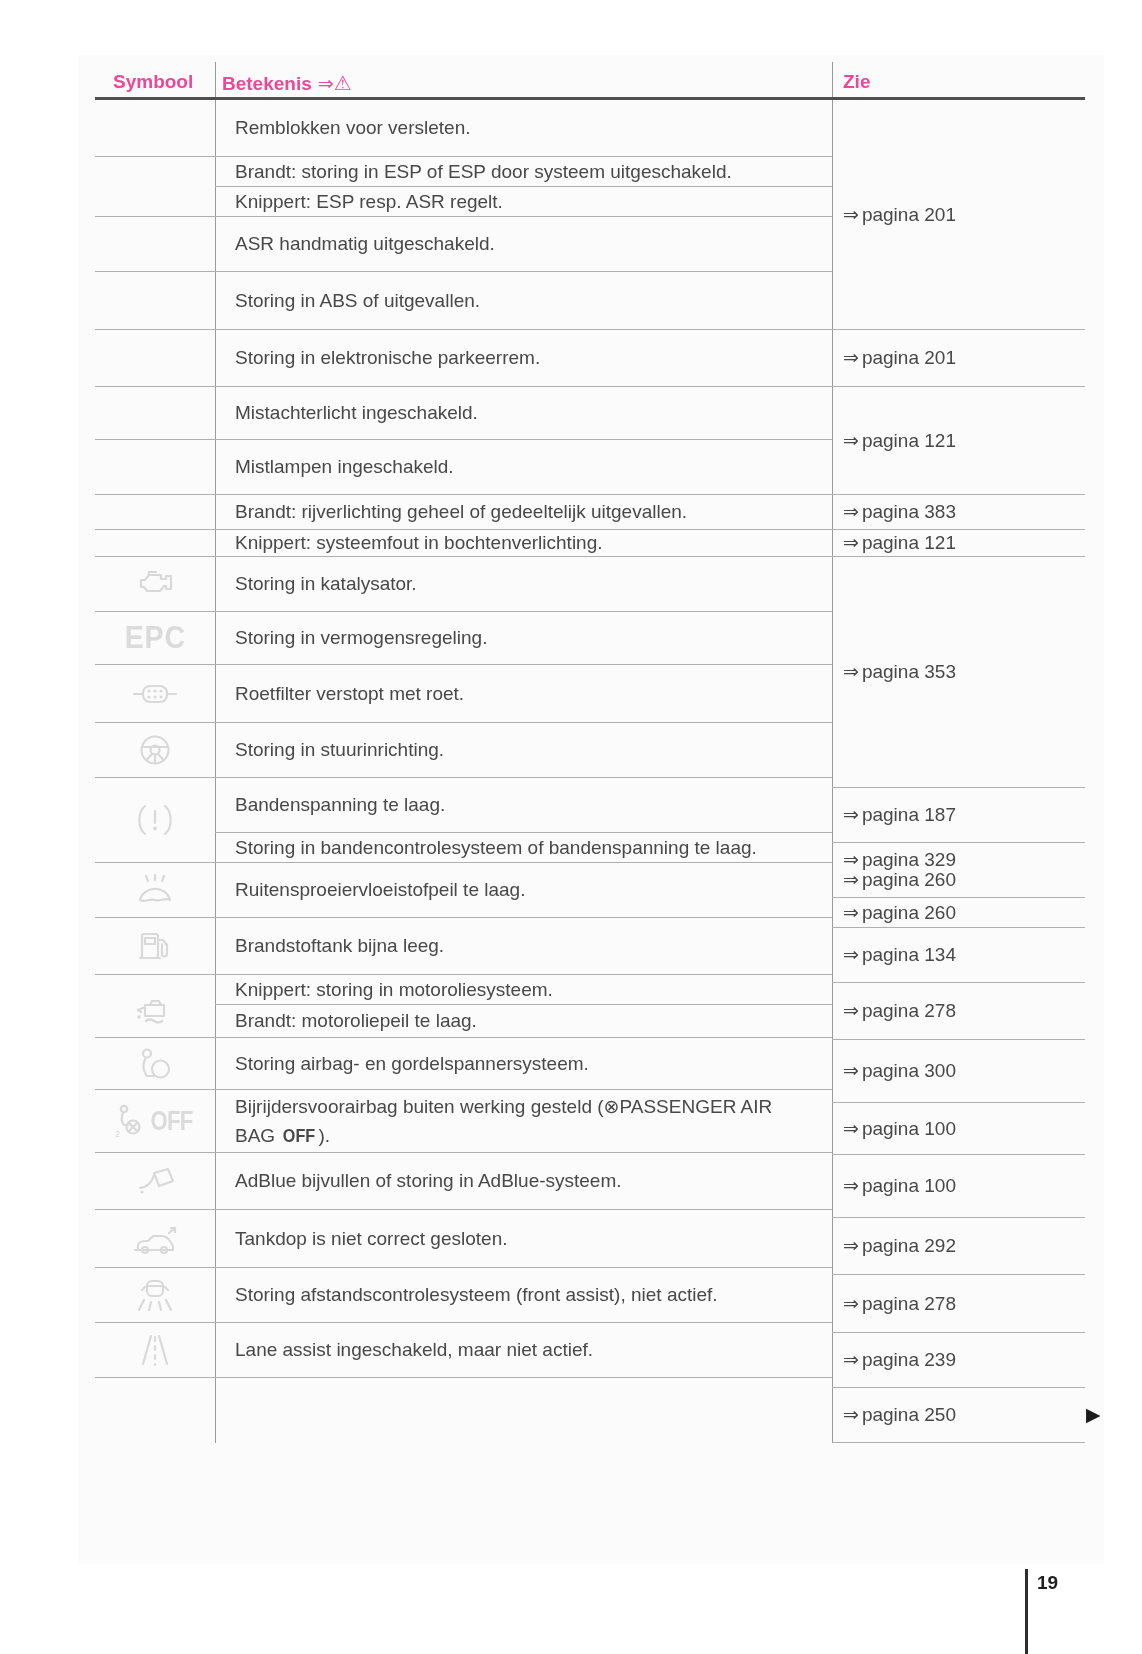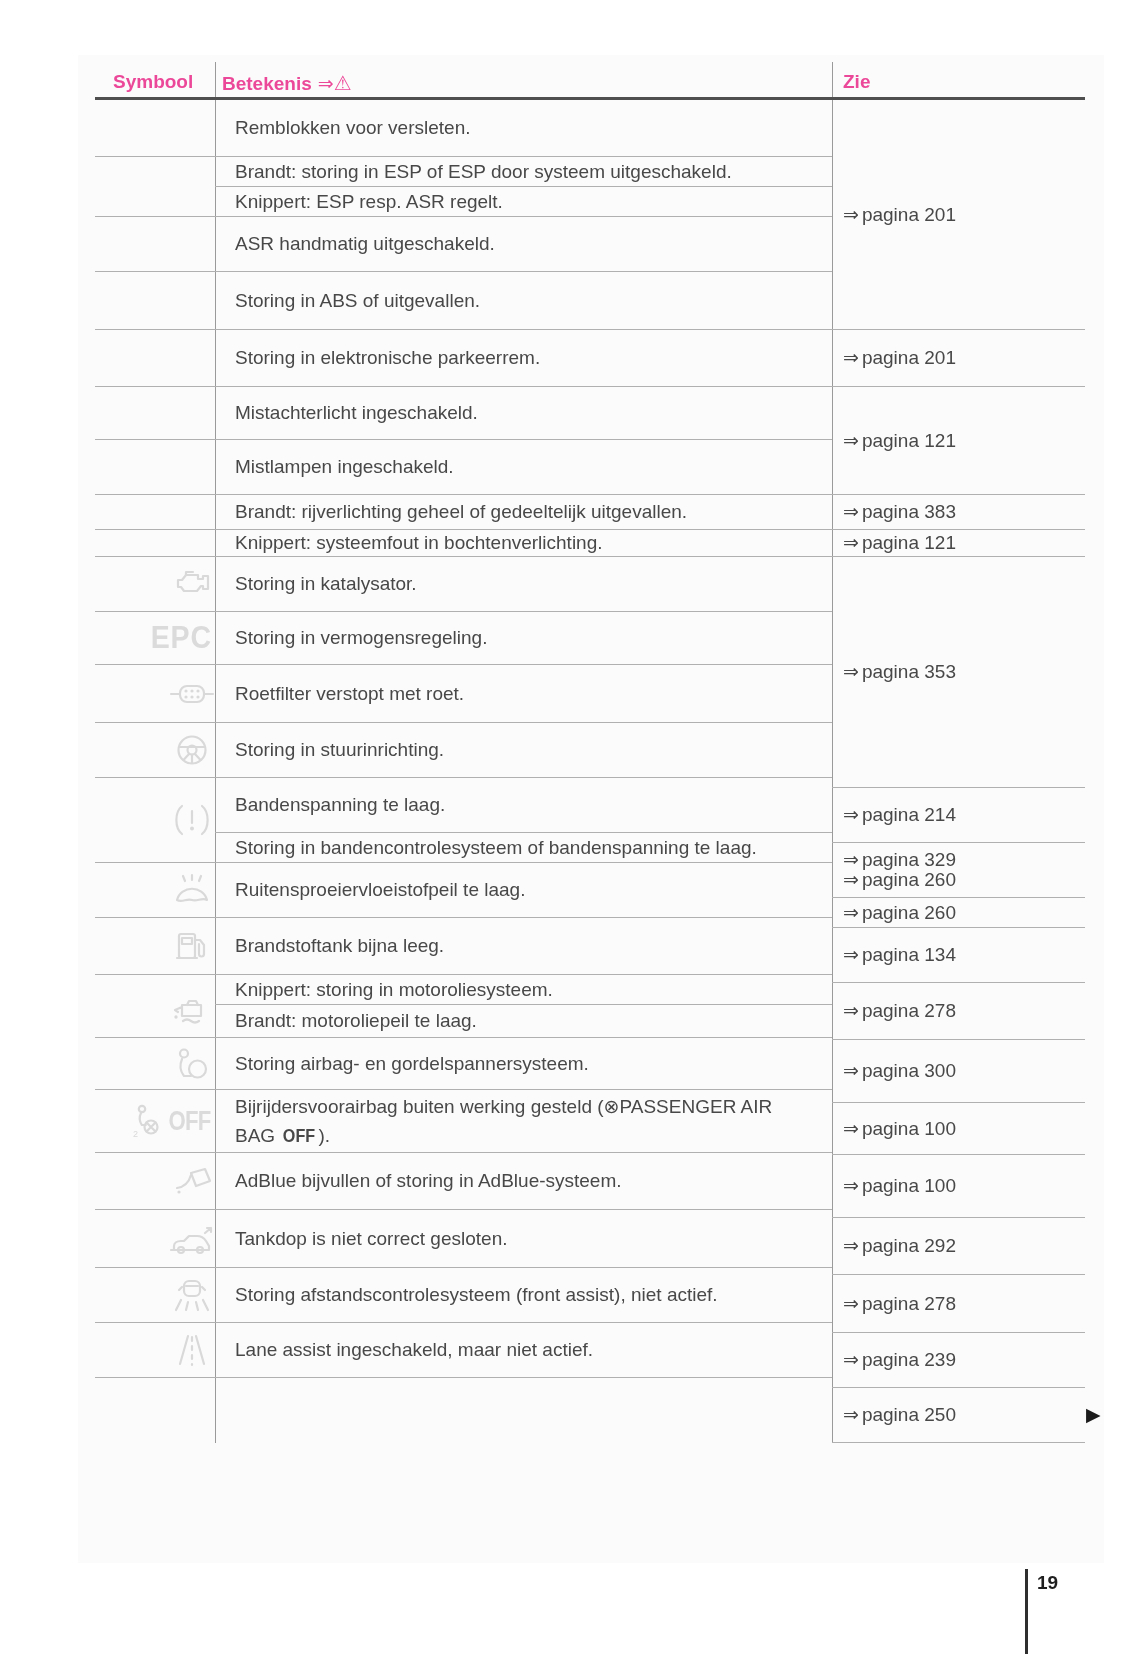--- a/index.html
+++ b/index.html
@@ -17,21 +17,21 @@
   .thead{position:absolute;left:95px;top:62px;width:990px;height:38px;box-sizing:border-box;
          border-bottom:3px solid var(--rule);font-size:19px;font-weight:700;color:#ec4899;}
   .th-sym{position:absolute;left:18px;top:9px;}
   .th-bet{position:absolute;left:127px;top:9px;}
   .th-arrow{font-weight:400;margin-left:6px;}
   .th-warn{font-size:20px;font-weight:400;}
   .th-zie{position:absolute;left:748px;top:9px;}
   
   .maincol{position:absolute;left:95px;top:100px;width:737px;}
   .band{display:flex;box-sizing:border-box;border-bottom:1px solid var(--grid);}
-  .sym{width:120px;flex:0 0 120px;display:flex;align-items:center;justify-content:flex-end;gap:2px;}
+  .sym{width:120px;flex:0 0 120px;display:flex;align-items:center;justify-content:center;gap:2px;}
   .mid{flex:1;display:flex;flex-direction:column;}
   .m{display:flex;align-items:center;box-sizing:border-box;padding-left:20px;font-size:19px;line-height:24px;}
   .m.grow{flex:1}
   .m.bb{border-bottom:1px solid var(--grid);}
   .m .wrap{max-width:576px;line-height:29px;}
   .epc-text{font-size:31px;font-weight:700;color:var(--faint2);transform:scaleX(.92);letter-spacing:1px;}
   .off-text{font-size:27px;font-weight:700;color:var(--faint2);transform:scaleX(.82);letter-spacing:-1px;}
   .off-inline{font-weight:700;display:inline-block;transform:scaleX(.85);}
   .sicon{stroke:var(--faint);fill:none;stroke-width:2.2;stroke-linecap:round;stroke-linejoin:round;}
   .sdot{fill:var(--faint);stroke:none;}
@@ -353,21 +353,21 @@
     </div>
     <div class="zg" style="height:231px">
       <div class="zrow">
           <span>⇒</span>
           <span>pagina 353</span>
         </div>
     </div>
     <div class="zg" style="height:55px">
       <div class="zrow">
           <span>⇒</span>
-          <span>pagina 214</span>
+          <span>pagina 187</span>
         </div>
     </div>
     <div class="zg" style="height:55px">
       <div class="zrow">
           <span>⇒</span>
           <span>pagina 329</span>
         </div>
       <div class="zrow">
           <span>⇒</span>
           <span>pagina 260</span>

